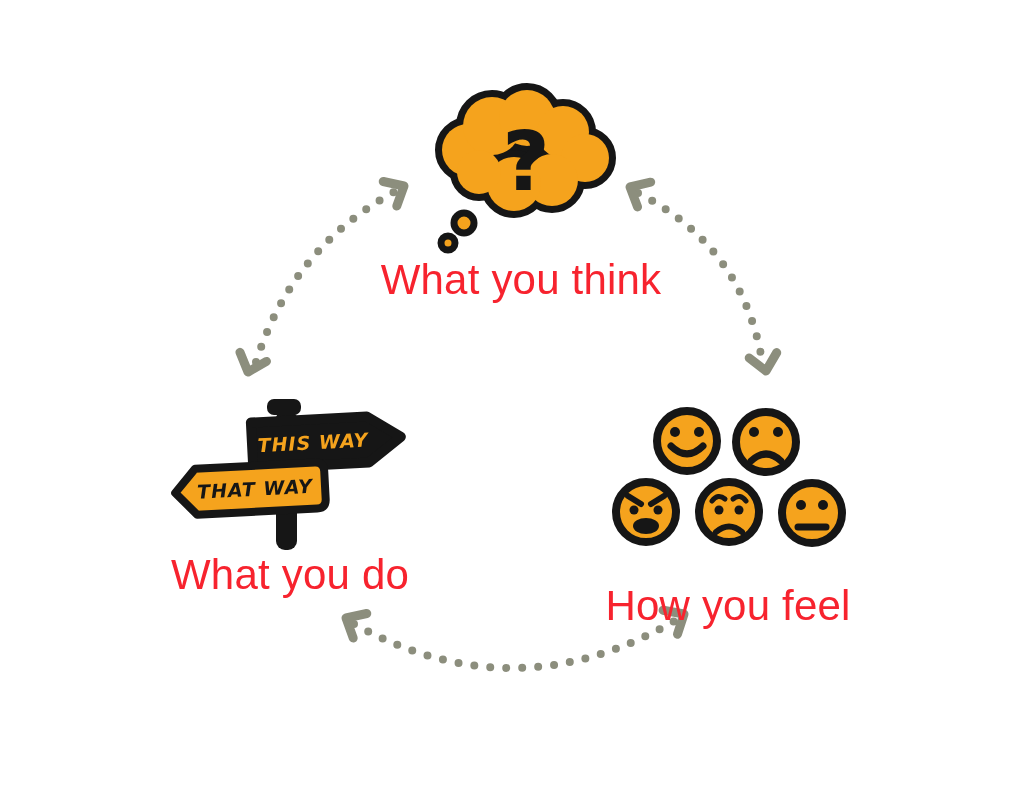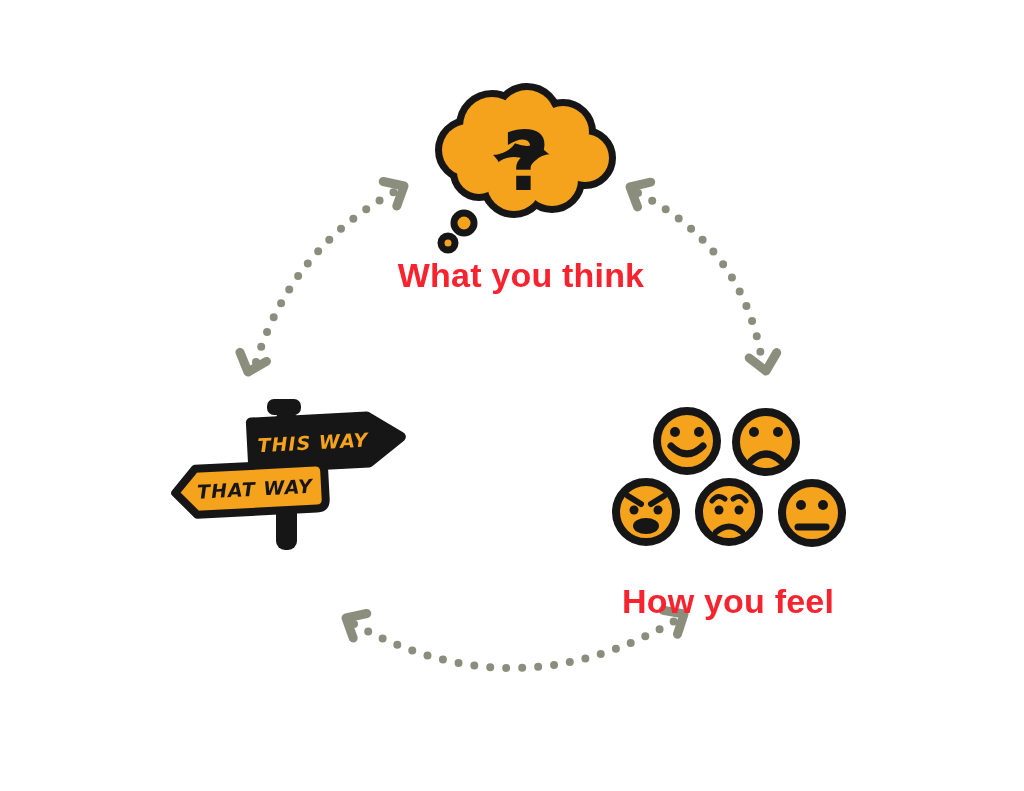--- a/index.html
+++ b/index.html
@@ -4,21 +4,21 @@
 <style>
   html,body { margin:0; padding:0; background:#fff; }
   .stage {
     position:relative; width:1024px; height:791px;
     background:var(--background,#fff); overflow:hidden;
     font-family:"Liberation Sans", sans-serif;
   }
   .stage svg { position:absolute; left:0; top:0; }
   .node-label {
     position:absolute; transform:translateX(-50%);
-    color:var(--red,#f7232e); font-weight:700; font-size:34px;
+    color:var(--red,#f7232e); font-weight:400; font-size:42px;
     letter-spacing:0.2px; white-space:nowrap;
   }
   
   .dotline { fill:none; stroke:var(--gray,#8c8e7d); stroke-width:8;
              stroke-linecap:round; stroke-dasharray:0 16; }
   .chev    { fill:none; stroke:var(--gray,#8c8e7d); stroke-width:9;
              stroke-linecap:round; stroke-linejoin:round; }
   
   .cs { fill:var(--orange,#f5a31d); stroke:var(--black,#161616); stroke-width:14; }
   .cf { fill:var(--orange,#f5a31d); }
@@ -146,15 +146,16 @@
         <circle class="face" r="30"></circle>
         <circle class="eye" cx="-11" cy="-8" r="5"></circle>
         <circle class="eye" cx="11" cy="-8" r="5"></circle>
         <path class="mouth" d="M -14,14 H 14"></path>
       </g>
     </g>
   </svg>
 
   <div class="node-label" style="left:521px; top:256px;">What you think</div>
 
+  <div class="node-label" style="left:290px; top:551px;">What you do</div>
 
   <div class="node-label" style="left:728px; top:582px;">How you feel</div>
 </div>
 
 </body></html>

